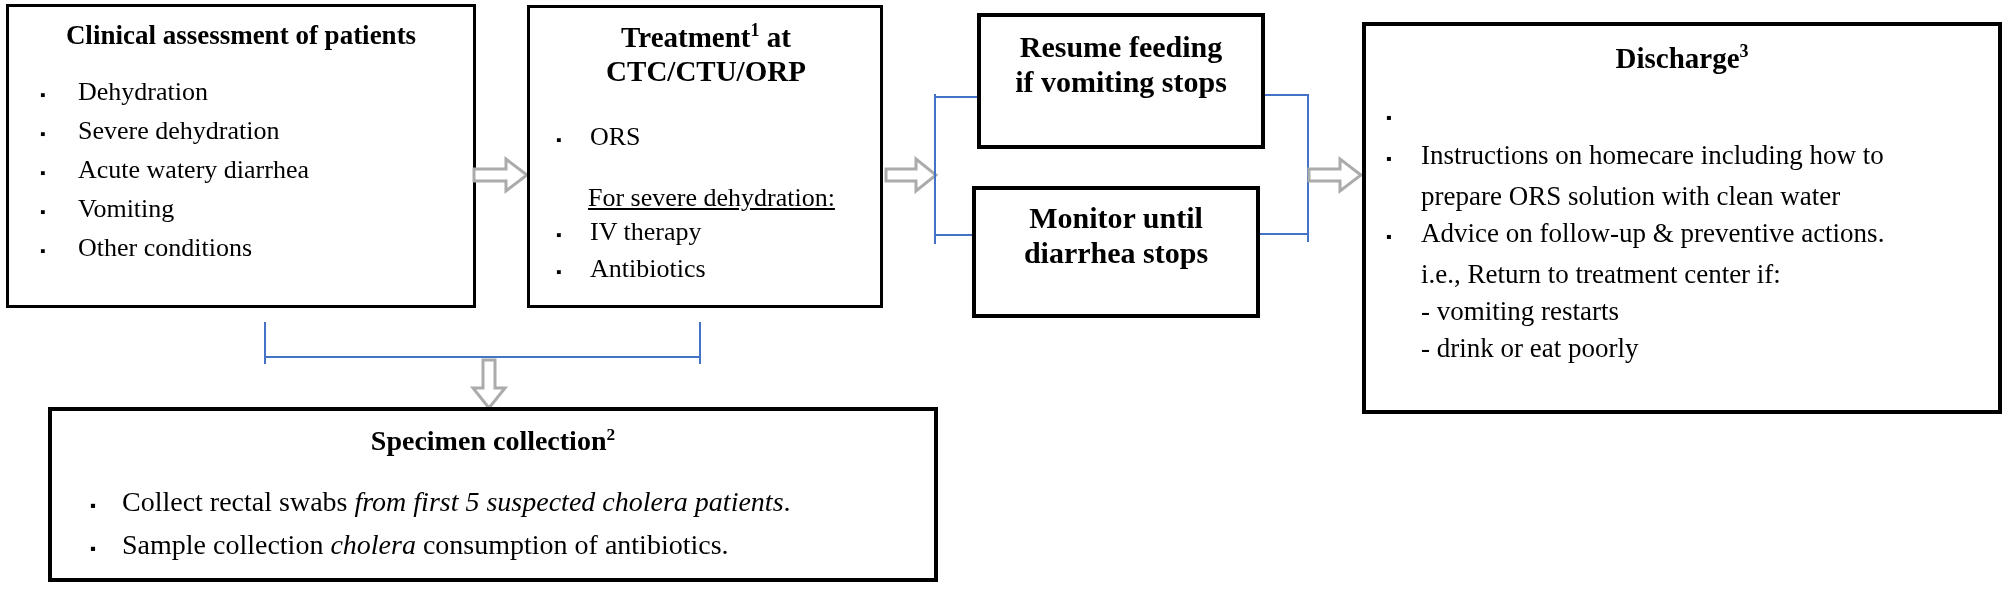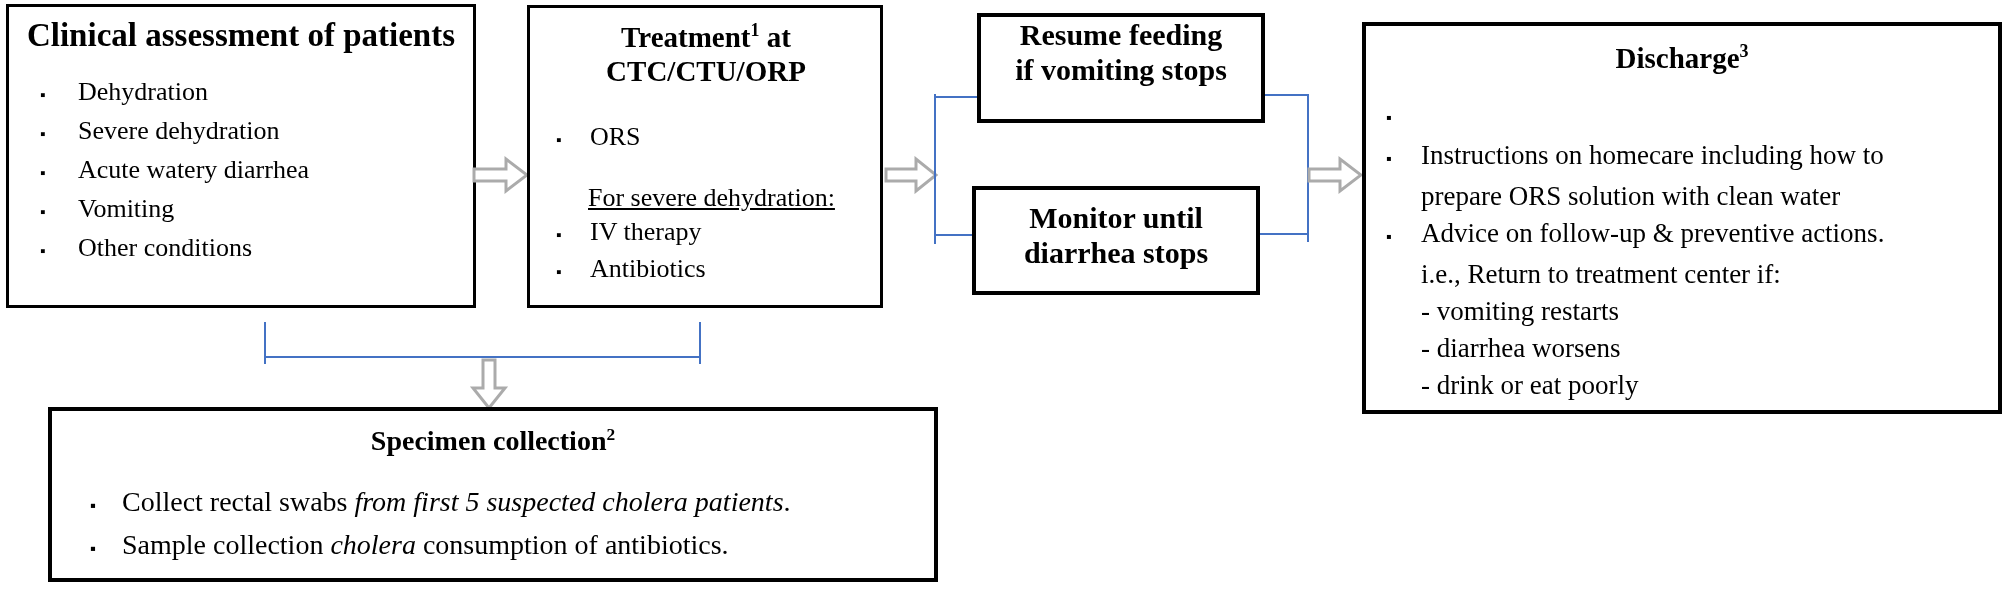--- a/index.html
+++ b/index.html
@@ -9,27 +9,27 @@
     overflow:hidden;
   }
   .box { position:absolute; box-sizing:border-box; background:#fff; border:3px solid #000; }
   .box.thick { border-width:4px; }
   .box-title { font-weight:bold; text-align:center; }
   sup { font-size:0.62em; font-weight:bold; vertical-align:super; line-height:0; }
 
   
   .clinical  { left:6px;    top:4px;   width:470px; height:304px; padding:12px 16px 0 16px; }
   .treatment { left:527px;  top:5px;   width:356px; height:303px; padding:12px 24px 0 26px; }
-  .resume    { left:977px;  top:13px;  width:288px; height:110px; padding:0 6px 0 6px; }
-  .monitor   { left:972px;  top:186px; width:288px; height:109px; padding:10px 6px 0 6px; }
+  .resume    { left:977px;  top:13px;  width:288px; height:136px; padding:12px 6px 0 6px; }
+  .monitor   { left:972px;  top:186px; width:288px; height:132px; padding:10px 6px 0 6px; }
   .discharge { left:1362px; top:22px;  width:640px; height:392px; padding:16px 20px 0 20px; }
   .specimen  { left:48px;   top:407px; width:890px; height:175px; padding:14px 24px 0 24px; }
 
   
-  .clinical  .box-title { font-size:33px; line-height:33px;text-align:center; }
+  .clinical  .box-title { font-size:27px; line-height:33px;text-align:center; }
   .clinical  .row  { font-size:26px; line-height:36px; }
   .clinical  .list { margin-top:22px; padding-left:15px; }
   .clinical  .bm   { width:38px; }
 
   .treatment .box-title { font-size:29px; line-height:34px; }
   .treatment .row  { font-size:26px; line-height:34px; }
   .treatment .row-ors { margin-top:32px; }
   .treatment .subhead { margin-top:24px; font-size:26px; line-height:34px; text-decoration:underline;margin-left:32px; }
   .treatment .bm   { width:34px; }
 
@@ -151,21 +151,20 @@
           <span class="bm">▪</span>
           <span class="txt">Instructions on homecare including how to</span>
         </div>
       <div class="row cont">prepare ORS solution with clean water</div>
       <div class="row">
           <span class="bm">▪</span>
           <span class="txt">Advice on follow-up &amp; preventive actions.</span>
         </div>
       <div class="row cont">i.e., Return to treatment center if:</div>
       <div class="row cont">- vomiting restarts</div>
-      <div class="row cont">- diarrhea worsens</div>
       <div class="row cont">- drink or eat poorly</div>
     </div>
   </div>
 
   <div class="bl" style="left:264px; top:322px; width:2px; height:42px;"></div>
   <div class="bl" style="left:699px; top:322px; width:2px; height:42px;"></div>
   <div class="bl" style="left:264px; top:356px; width:437px; height:2px;"></div>
 
   <svg class="arrow" style="left:469px; top:358px;" width="40" height="52" viewBox="0 0 40 52">
     <polygon points="14,2 14,30 4,30 20,50 36,30 26,30 26,2"></polygon>

